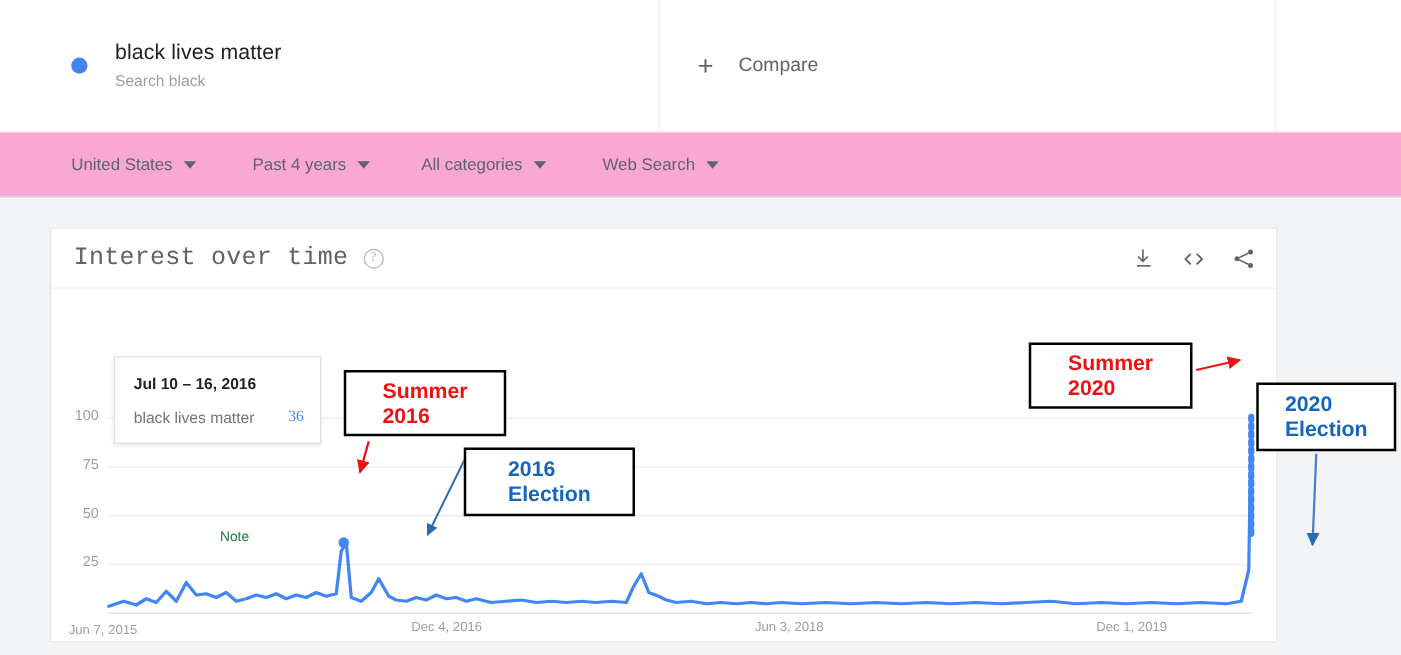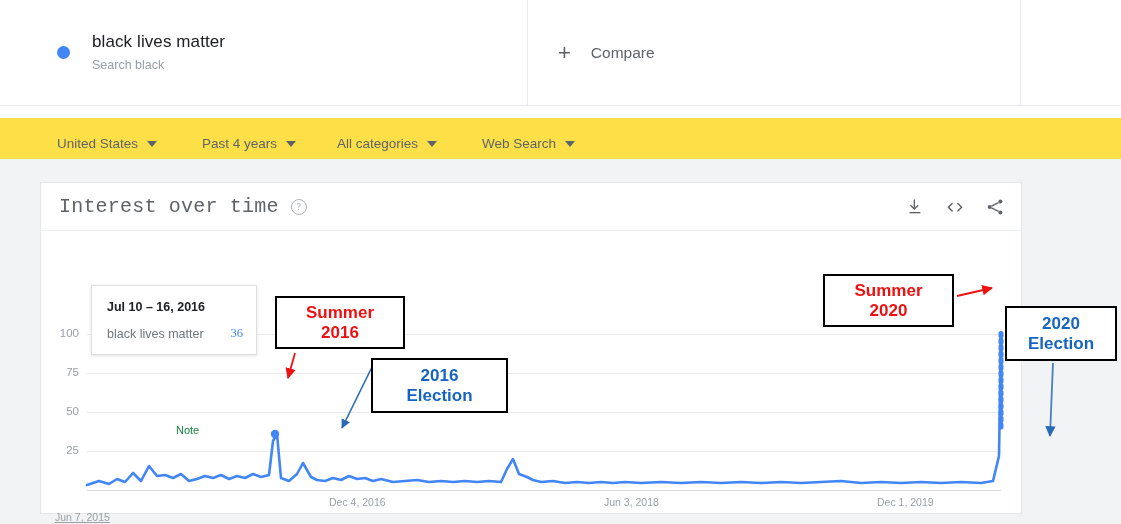--- a/index.html
+++ b/index.html
@@ -33,22 +33,22 @@
   .compare-cell {
     width: 493px; display: flex; align-items: center;
     border-right: 1px solid #e8eaed;
   }
   .compare-inner { display: flex; align-items: center; margin-left: 30px; color: #5f6368; cursor: pointer; }
   .plus-icon { font-size: 22px; line-height: 1; color: #5f6368; margin-right: 20px; font-weight: 300; }
   .compare-label { font-size: 15.5px; color: #5f6368; }
 
   
   .filters-row {
-    position: absolute; left: 0; top: 118px; width: 1121px; height: 52px;
-    display: flex; align-items: center; background: #fde047;
+    position: absolute; left: 0; top: 106px; width: 1121px; height: 52px;
+    display: flex; align-items: center; background: #f9a8d4;
     border-bottom: 1px solid #dadce0;
   }
   .filter {
     display: flex; align-items: center; cursor: pointer;
     font-size: 13.5px; color: #5f6368; white-space: nowrap;
   }
   .filter .caret {
     display: inline-block; margin-left: 9px;
     width: 0; height: 0; border-left: 5px solid transparent;
     border-right: 5px solid transparent; border-top: 6px solid #5f6368;
@@ -104,21 +104,21 @@
   }
   .tt-date { margin: 14px 0 0 15px; font-size: 12.5px; font-weight: bold; color: #202124; }
   .tt-row { margin: 12px 0 0 15px; display: flex; align-items: center; width: 136px; }
   .tt-term { font-size: 12.5px; color: #70757a; flex: 1; }
   .tt-val { font-size: 12.5px; color: #4285F4; font-family: Liberation Serif, serif; }
 
   
   .anno {
     position: absolute; border: 2px solid #000; background: #fff;
     display: flex; align-items: center; justify-content: center;
-    text-align: center; font-weight: bold; line-height: 1.16;
+    font-weight: bold; line-height: 1.16;
     z-index: 20;
   }
   .anno.red { color: #ee1111; }
   .anno.blue { color: #1565c0; }
 
   #anno-summer2016 { left: 275px; top: 296px; width: 130px; height: 53px; font-size: 17px; }
   #anno-2016election { left: 371px; top: 358px; width: 137px; height: 55px; font-size: 17px; }
   #anno-summer2020 { left: 823px; top: 274px; width: 131px; height: 53px; font-size: 17px; }
   #anno-2020election { left: 1005px; top: 306px; width: 112px; height: 55px; font-size: 17px; }
 
@@ -214,21 +214,21 @@
         <line x1="960" y1="196" x2="960" y2="101" stroke="#4285F4" stroke-width="5" stroke-dasharray="2.5 4" stroke-linecap="round"></line>
 
         <circle cx="234" cy="203" r="4.2" fill="#4285F4"></circle>
       </svg>
 
       <div class="ytick" style="left:10px; top:96px;">100</div>
       <div class="ytick" style="left:10px; top:135px;">75</div>
       <div class="ytick" style="left:10px; top:174px;">50</div>
       <div class="ytick" style="left:10px; top:213px;">25</div>
 
-      <div class="xtick" style="left:14px;  top:280px;text-decoration:underline;">Jun 7, 2015</div>
+      <div class="xtick" style="left:14px;  top:267px;">Jun 7, 2015</div>
       <div class="xtick" style="left:288px; top:265px;">Dec 4, 2016</div>
       <div class="xtick" style="left:563px; top:265px;">Jun 3, 2018</div>
       <div class="xtick" style="left:836px; top:265px;">Dec 1, 2019</div>
     </div>
   </div>
 
   <div class="note-label">Note</div>
 
   <div class="tooltip">
     <div class="tt-date">Jul 10 – 16, 2016</div>

